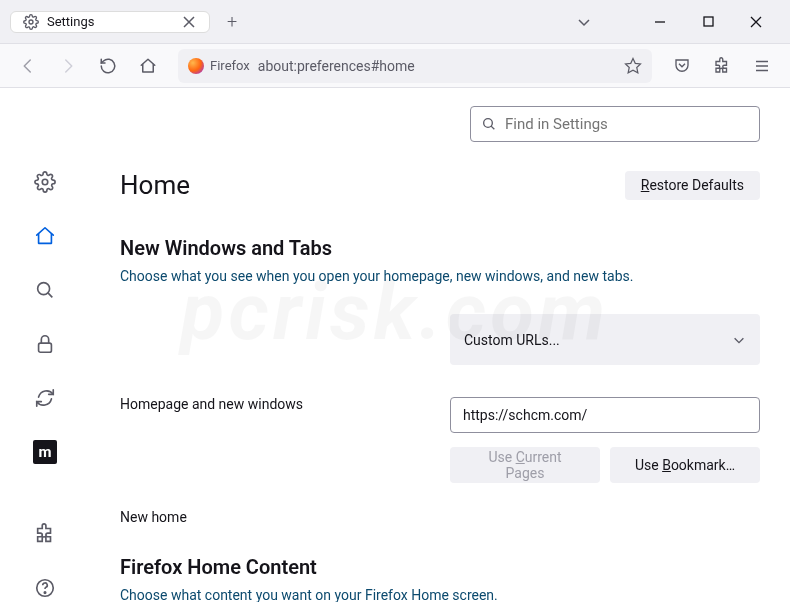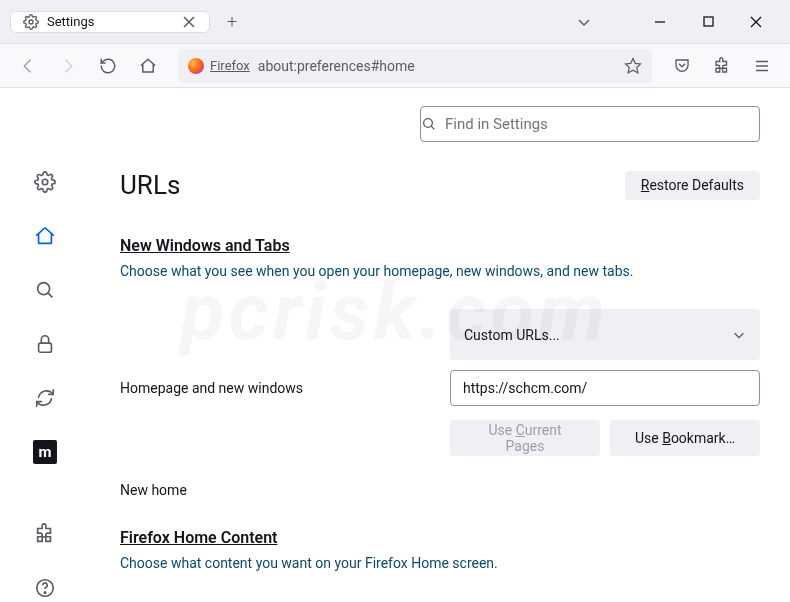--- a/index.html
+++ b/index.html
@@ -13,50 +13,50 @@
 .newtab-btn { width: 32px; height: 32px; display: flex; align-items: center; justify-content: center; margin-left: 6px; color: #5b5b66; cursor: pointer; font-size: 18px; font-weight:300;}
 .win-controls { margin-left: auto; display: flex; align-items: center; gap: 28px; padding-right: 24px; color: #15141a; }
 .win-chevron { margin-right: 30px; font-size: 18px; color: #5b5b66;}
 .win-btn { width: 20px; height: 20px; display: flex; align-items: center; justify-content: center; cursor: pointer; }
 
 .toolbar { height: 44px; display: flex; align-items: center; padding: 0 12px; gap: 8px; background: #f9f9fb; border-bottom: 1px solid #e0e0e6; }
 .nav-btn { width: 32px; height: 32px; display: flex; align-items: center; justify-content: center; color: #5b5b66; border-radius: 4px; }
 .nav-btn.disabled { color: #bbb; }
 .urlbar { flex: 1; height: 34px; background: #f0f0f4; border-radius: 6px; display: flex; align-items: center; padding: 0 10px; gap: 8px; margin: 0 6px; }
 .urlbar-identity { display: flex; align-items: center; gap: 6px; }
-.urlbar-brand { font-size: 13px; color: #5b5b66; text-decoration: underline; }
+.urlbar-brand { font-size: 13px; color: #5b5b66; }
 .urlbar-url { font-size: 14px; color: #5b5b66; flex: 1; }
 .urlbar-star { color: #5b5b66; }
 .firefox-logo { width:16px; height:16px; border-radius:50%; background: radial-gradient(circle at 30% 30%, #ffb84d, #ff6611 50%, #a333cc 90%); }
 
 .content { display: flex; height: calc(602px - 88px); }
 .sidebar { width: 90px; display: flex; flex-direction: column; align-items: center; padding-top: 80px; gap: 26px; }
 .side-item { width: 28px; height: 28px; display: flex; align-items: center; justify-content: center; color: #5b5b66; cursor: pointer; border-radius: 4px; }
 .side-item.active { color: #0060df; }
 .side-m { width: 24px; height: 24px; background: #15141a; color: #fff; display:flex; align-items:center; justify-content:center; font-weight: bold; font-size: 15px; border-radius: 2px;}
 .sidebar-spacer { flex: 1; }
 
 .main { flex: 1; padding: 18px 30px 0 30px; overflow: hidden; }
 .search-row { display: flex; justify-content: flex-end; margin-bottom: 28px; }
-.search-box { width: 340px; height: 36px; border: 1px solid #8f8f9d; border-radius: 4px; display: flex; align-items: center; padding: 0 0; gap: 8px; color: #5b5b66; }
+.search-box { width: 290px; height: 36px; border: 1px solid #8f8f9d; border-radius: 4px; display: flex; align-items: center; padding: 0 10px; gap: 8px; color: #5b5b66; }
 .search-input { border: none; outline: none; font-size: 15px; flex: 1; background: transparent; }
 
 .page-header { display: flex; align-items: center; justify-content: space-between; margin-bottom: 36px; }
 .page-title { font-size: 26px; font-weight: 400; color: #15141a; }
 .restore-btn { height: 29px; padding: 0 16px; background: #f0f0f4; border: none; border-radius: 4px; font-size: 14px; color: #15141a; cursor: pointer; }
 .restore-btn .u { text-decoration: underline; }
 
-.section-title { font-size: 16px; font-weight: 600; color: #15141a; margin-bottom: 8px; text-decoration: underline; }
+.section-title { font-size: 20px; font-weight: 600; color: #15141a; margin-bottom: 8px; }
 .section-desc { font-size: 14px; color: #0c4a6e; margin-bottom: 30px; }
 
 .form-row { display: flex; align-items: center; margin-bottom: 14px; }
 .form-label { width: 330px; font-size: 14px; color: #15141a; }
 .form-control { flex: 1; }
 .select { height: 51px; background: #f0f0f4; border-radius: 4px; display: flex; align-items: center; justify-content: space-between; padding: 0 14px; font-size: 14px; color: #15141a; cursor: pointer; }
-.text-input { width: 100%; height: 36px; border: 1px solid #8f8f9d; border-radius: 4px; padding: 0 12px; font-size: 14px; color: #15141a; outline: none; }
+.text-input { width: 100%; height: 36px; border: 1px solid #8f8f9d; border-radius: 4px; padding: 0 12px; font-size: 14px; color: #15141a; outline: none; margin-top: 22px; }
 .btn-row { display: flex; gap: 10px; margin-top: 10px; margin-bottom: 26px; margin-left: 330px; justify-content: flex-end;}
 .flat-btn { height: 36px; padding: 0 18px; background: #f0f0f4; border: none; border-radius: 4px; font-size: 14px; color: #15141a; cursor: pointer; flex:1;}
 .flat-btn.disabled { color: #9e9ea8; cursor: default; }
 .flat-btn .u { text-decoration: underline; }
 
 .section2 { margin-top: 30px; }
 
 .watermark { position: absolute; top: 50%; left: 50%; transform: translate(-50%, -50%); font-size: 80px; font-weight: 700; color: rgba(0,0,0,0.035); letter-spacing: 4px; font-style: italic; pointer-events: none; white-space: nowrap; margin-top: 11px;}
 svg { display: block; }
 </style>
@@ -217,21 +217,21 @@
       <div class="search-box">
         <svg width="16" height="16" viewBox="0 0 24 24" fill="none" stroke="#5b5b66" stroke-width="2">
             <circle cx="10.5" cy="10.5" r="6.5"></circle>
             <line x1="20" y1="20" x2="15.2" y2="15.2"></line>
           </svg>
         <input class="search-input" placeholder="Find in Settings" style="">
       </div>
     </div>
 
     <div class="page-header">
-      <h1 class="page-title">URLs</h1>
+      <h1 class="page-title">Home</h1>
       <button class="restore-btn"><span class="u">R</span><span>estore Defaults</span></button>
     </div>
 
     <div class="section-title">New Windows and Tabs</div>
     <div class="section-desc">Choose what you see when you open your homepage, new windows, and new tabs.</div>
 
     <div class="form-row" style="margin-bottom:10px;">
       <div class="form-label"></div>
       <div class="form-control">
         <div class="select">

